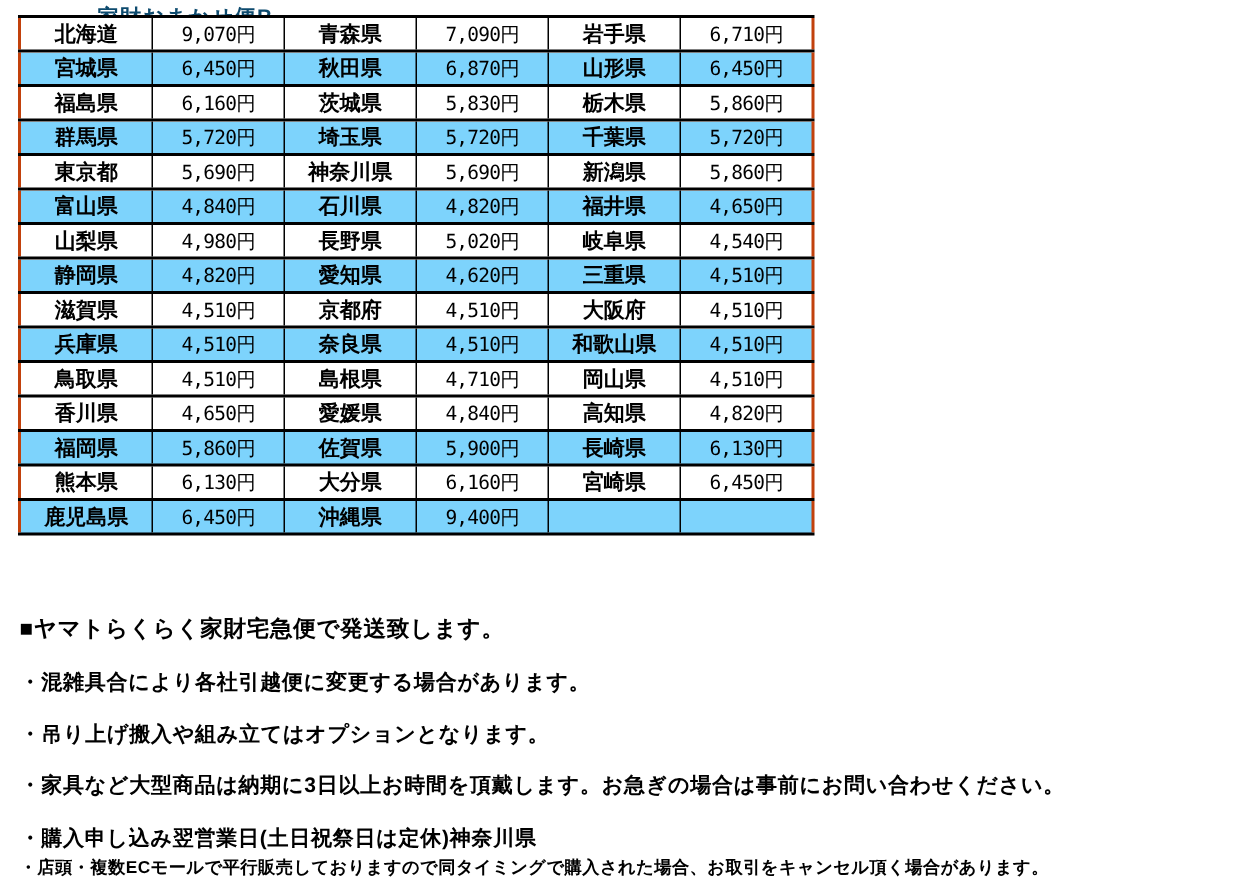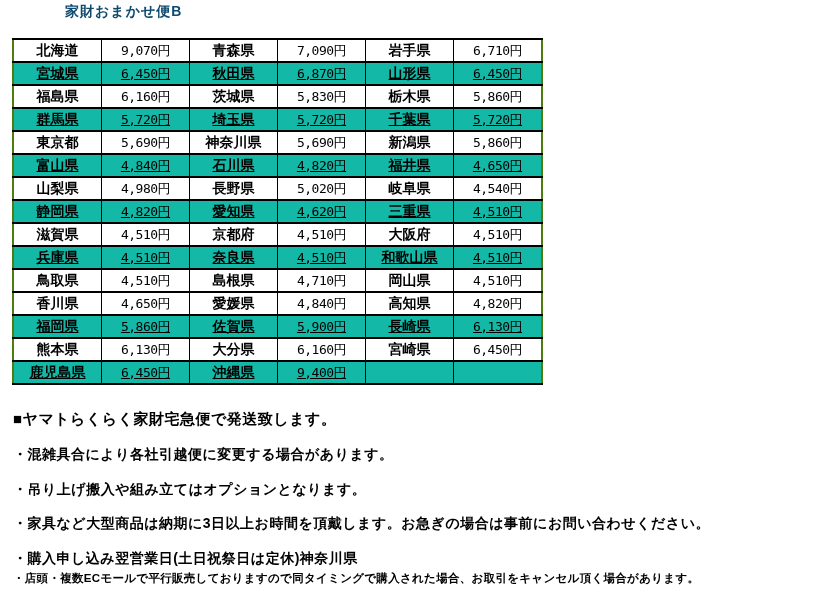--- a/index.html
+++ b/index.html
@@ -10,34 +10,34 @@
   }
   .page{position:relative;width:822px;height:595px;}
 
   .table-title{
     position:absolute;left:65px;top:3px;
     font-size:14px;font-weight:bold;color:#0c4a6e;
     letter-spacing:1px;white-space:nowrap;
   }
 
   table.fee-table{
-    position:absolute;left:12px;top:38px;
+    position:absolute;left:12px;top:10px;
     border-collapse:collapse;table-layout:fixed;
     width:498px;
-    border:2px solid #4d7c0f;
+    border:2px solid #c2410c;
   }
   table.fee-table td{
     height:21px;padding:0 2px;
     border:1px solid #000;
     border-top-width:2px;border-bottom-width:2px;
     text-align:center;vertical-align:middle;
     white-space:nowrap;overflow:hidden;
     background:#ffffff;
   }
-  table.fee-table tr.alt td{background:#14b8a6;text-decoration:underline;}
+  table.fee-table tr.alt td{background:#7dd3fc;}
   td.pref{font-weight:bold;font-size:14px;width:83px;}
   td.price{font-weight:normal;font-size:13px;width:83px;font-family:"DejaVu Sans Mono","Liberation Sans",sans-serif;letter-spacing:-0.5px;}
 
   .notes{position:absolute;left:13px;top:410px;width:800px;}
   .notes-heading{
     font-size:15px;font-weight:bold;white-space:nowrap;
     margin:0 0 13px 0;letter-spacing:0.5px;
   }
   .note-item{
     font-size:14px;font-weight:bold;line-height:18.6px;

